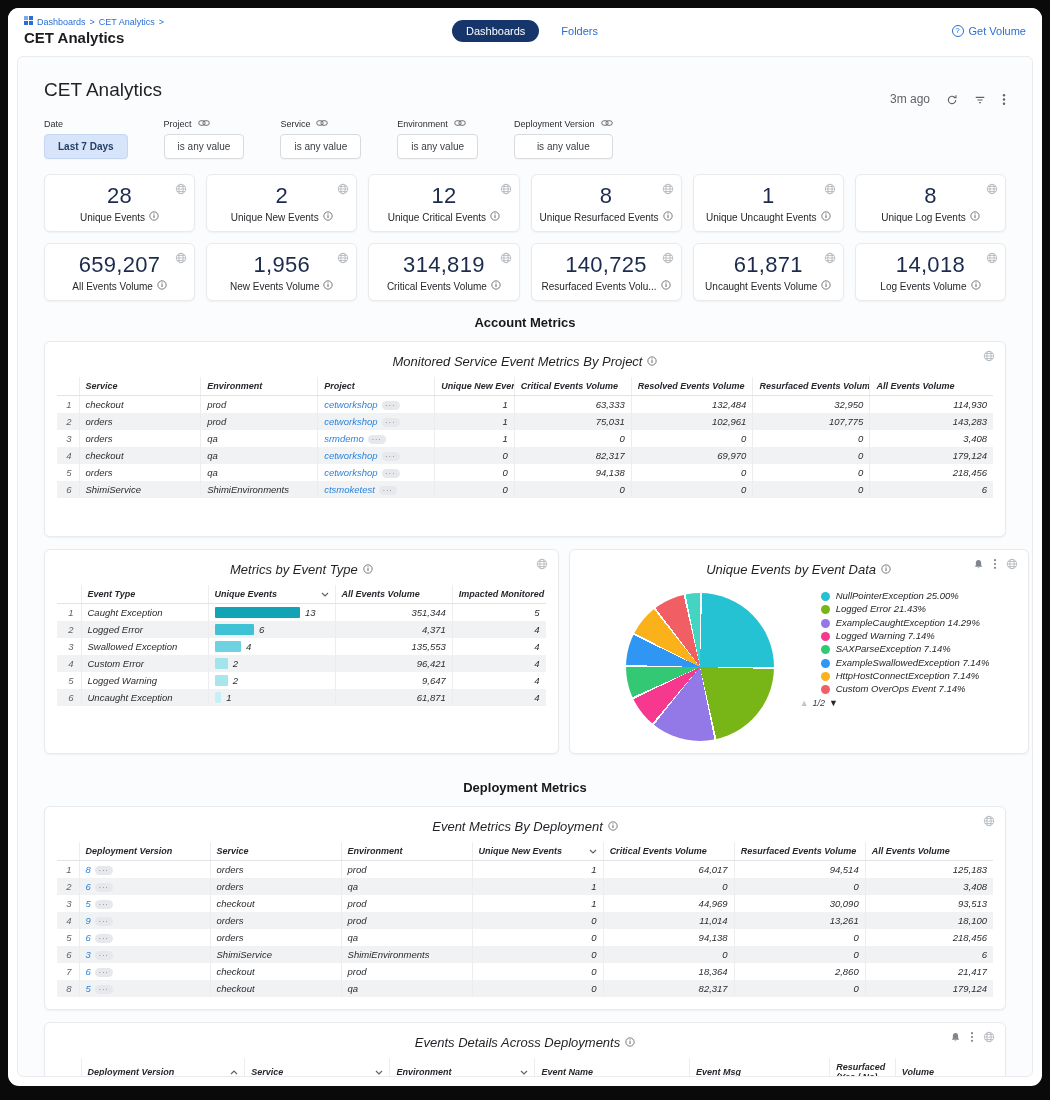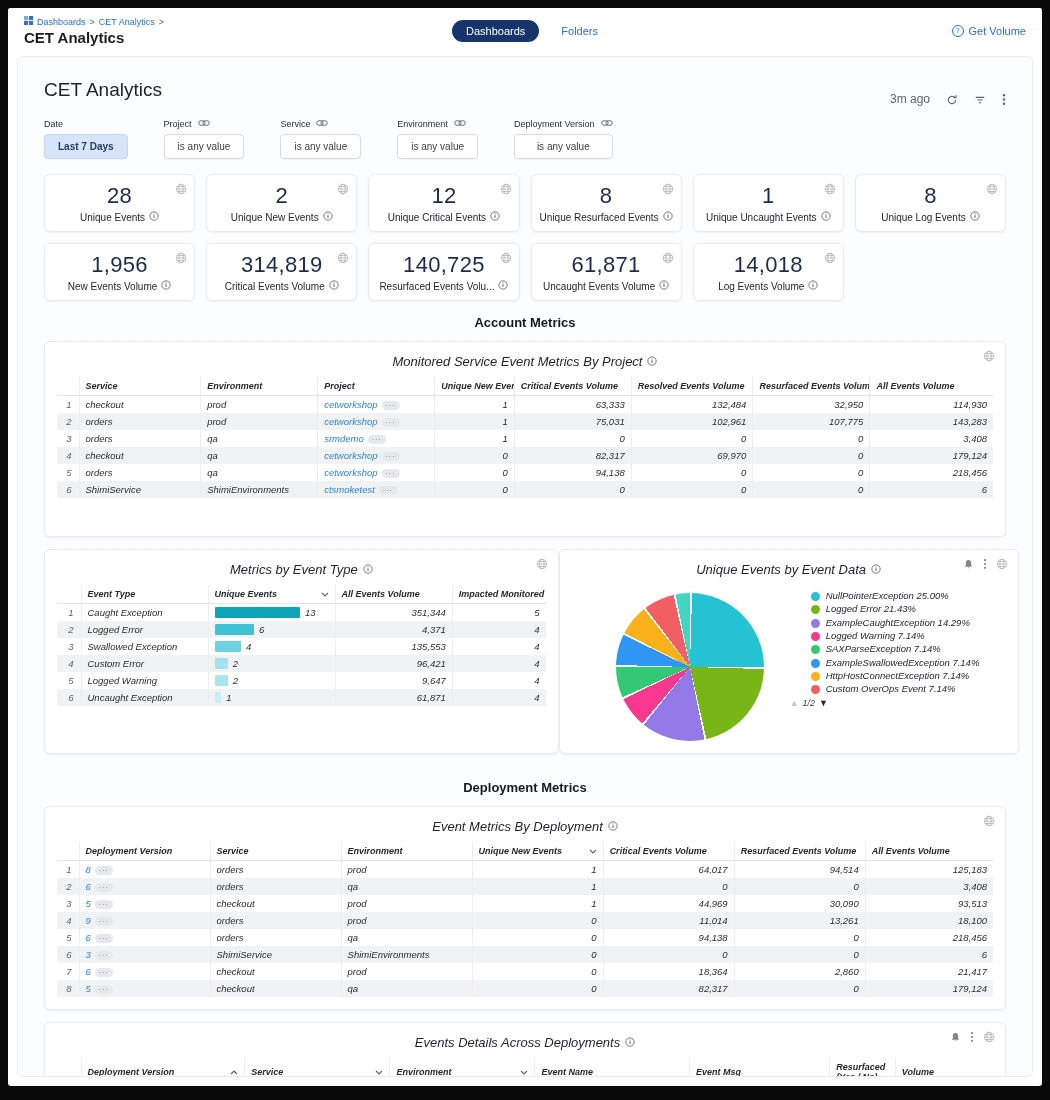--- a/index.html
+++ b/index.html
@@ -1,18 +1,18 @@
 <!DOCTYPE html>
 <html><head>
 <meta charset="utf-8">
 <style>
   * { margin:0; padding:0; box-sizing:border-box; }
   body { background:#000; font-family:"Liberation Sans", sans-serif; width:1050px; height:1100px; }
   .screen { width:1050px; height:1100px; background:#0a0a0a; padding:8px 8px 14px 8px; }
-  .inner { background:#fff; width:100%; height:100%; border-radius:3px; overflow:hidden; display:flex; flex-direction:column; }
+  .inner { background:#fff; width:100%; height:100%; border-radius:11px; overflow:hidden; display:flex; flex-direction:column; }
 
   
   .topbar { height:44px; background:#fff; display:flex; align-items:center; padding:2px 16px 0 16px; position:relative; flex:0 0 auto; }
   .tb-left { display:flex; flex-direction:column; gap:1px; }
   .breadcrumb { font-size:9px; color:#2a6fd6; display:flex; align-items:center; gap:4px; }
   .breadcrumb .sep { color:#2a6fd6; }
   .page-title { font-size:15px; font-weight:bold; color:#1a1c1f; margin-top:1px; }
   .tb-center { position:absolute; left:50%; transform:translateX(-50%); display:flex; align-items:center; gap:22px; }
   .pill-tab { background:#15356b; color:#fff; font-size:11px; border:none; border-radius:14px; padding:5px 14px; cursor:pointer; }
   .flat-tab { background:none; border:none; color:#2a6fd6; font-size:11px; cursor:pointer; }
@@ -39,21 +39,21 @@
   .card-value { font-size:22px; color:#1c2b4d; font-weight:500; letter-spacing:.3px; }
   .card-label { font-size:10px; color:#25272b; display:flex; align-items:center; gap:4px; white-space:nowrap; }
   .card-globe { position:absolute; top:6px; right:7px; }
 
   .section-title { text-align:center; font-size:13px; font-weight:bold; color:#17181a; margin:14px 0 11px 0; }
 
   
   .panel { background:#fff; border:1px solid #e9eaec; border-radius:6px; box-shadow:0 1px 2px rgba(0,0,0,.05); padding:9px 12px 12px 12px; position:relative; margin-bottom:12px;font-style:italic; }
   .panel-title { text-align:center; font-size:13px; color:#1f2125; margin:3px 0 8px 0; display:flex; align-items:center; justify-content:center; gap:5px; }
   .panel-icons { position:absolute; top:8px; right:10px; display:flex; gap:9px; align-items:center; }
-  .two-col { display:grid; grid-template-columns:53.5% 1fr; }
+  .two-col { display:grid; grid-template-columns:53.5% 1fr; gap:10px; }
 
   
   table { width:100%; border-collapse:collapse; table-layout:fixed; }
   th { font-size:9px; font-weight:bold; color:#26282c; text-align:left; padding:4px 6px; border-bottom:1px solid #e2e3e6; border-left:1px solid #ededf0; white-space:nowrap; overflow:hidden; }
   th.sorted { cursor:pointer; }
   th .th-in { display:flex; align-items:center; justify-content:space-between; gap:3px; }
   th .sub { font-weight:bold; }
   td { font-size:9.5px; color:#2a2c30; padding:3px 6px; border-left:1px solid #ededf0; white-space:nowrap; overflow:hidden; }
   td.r, th.r { text-align:right; }
   .rownum { color:#5f6368; text-align:right; border-left:none !important; padding-right:7px; }
@@ -281,20 +281,38 @@
             <span class="card-globe"><svg viewBox="0 0 14 14" width="12" height="12" fill="none" stroke="#b2b6bb" stroke-width="1">
                 <circle cx="7" cy="7" r="5.5"></circle>
                 <ellipse cx="7" cy="7" rx="2.5" ry="5.5"></ellipse>
                 <line x1="1.5" y1="7" x2="12.5" y2="7"></line>
                 <line x1="2.4" y1="4" x2="11.6" y2="4"></line>
                 <line x1="2.4" y1="10" x2="11.6" y2="10"></line>
               </svg></span>
             <div class="card-value">8</div>
             <div class="card-label">
               <span>Unique Log Events</span>
+              <span><svg viewBox="0 0 12 12" width="10" height="10">
+                  <circle cx="6" cy="6" r="5" fill="none" stroke="#5f6368"></circle>
+                  <rect x="5.4" y="5" width="1.2" height="3.4" fill="#5f6368"></rect>
+                  <rect x="5.4" y="2.9" width="1.2" height="1.2" fill="#5f6368"></rect>
+                </svg></span>
+            </div>
+          </div>
+          <div class="card">
+            <span class="card-globe"><svg viewBox="0 0 14 14" width="12" height="12" fill="none" stroke="#b2b6bb" stroke-width="1">
+                <circle cx="7" cy="7" r="5.5"></circle>
+                <ellipse cx="7" cy="7" rx="2.5" ry="5.5"></ellipse>
+                <line x1="1.5" y1="7" x2="12.5" y2="7"></line>
+                <line x1="2.4" y1="4" x2="11.6" y2="4"></line>
+                <line x1="2.4" y1="10" x2="11.6" y2="10"></line>
+              </svg></span>
+            <div class="card-value">659,207</div>
+            <div class="card-label">
+              <span>All Events Volume</span>
               <span><svg viewBox="0 0 12 12" width="10" height="10">
                   <circle cx="6" cy="6" r="5" fill="none" stroke="#5f6368"></circle>
                   <rect x="5.4" y="5" width="1.2" height="3.4" fill="#5f6368"></rect>
                   <rect x="5.4" y="2.9" width="1.2" height="1.2" fill="#5f6368"></rect>
                 </svg></span>
             </div>
           </div>
           <div class="card">
             <span class="card-globe"><svg viewBox="0 0 14 14" width="12" height="12" fill="none" stroke="#b2b6bb" stroke-width="1">
                 <circle cx="7" cy="7" r="5.5"></circle>

